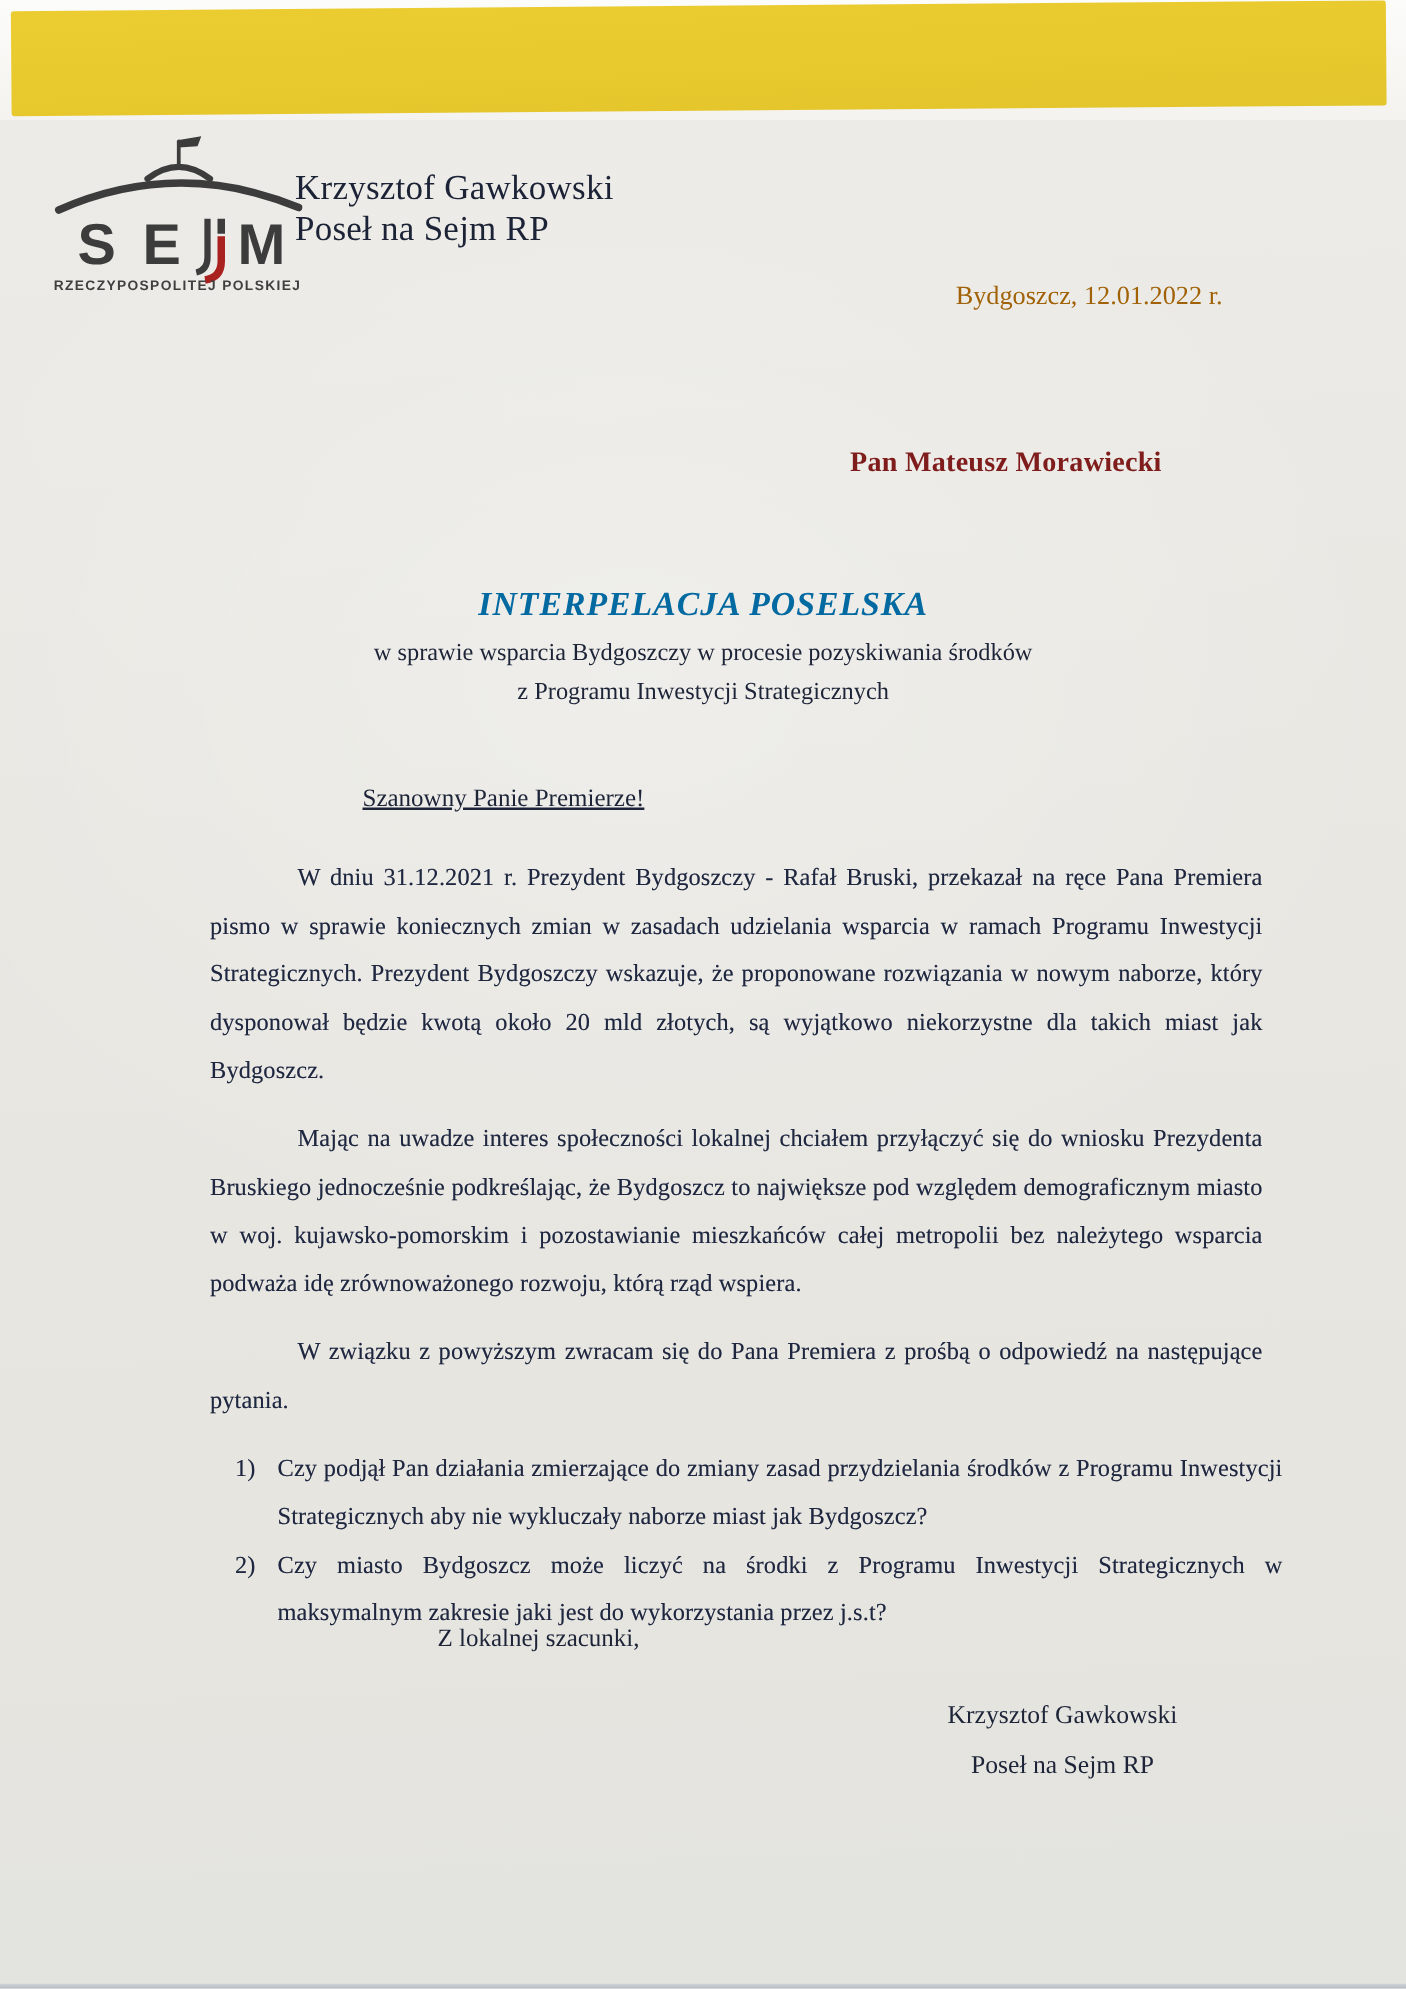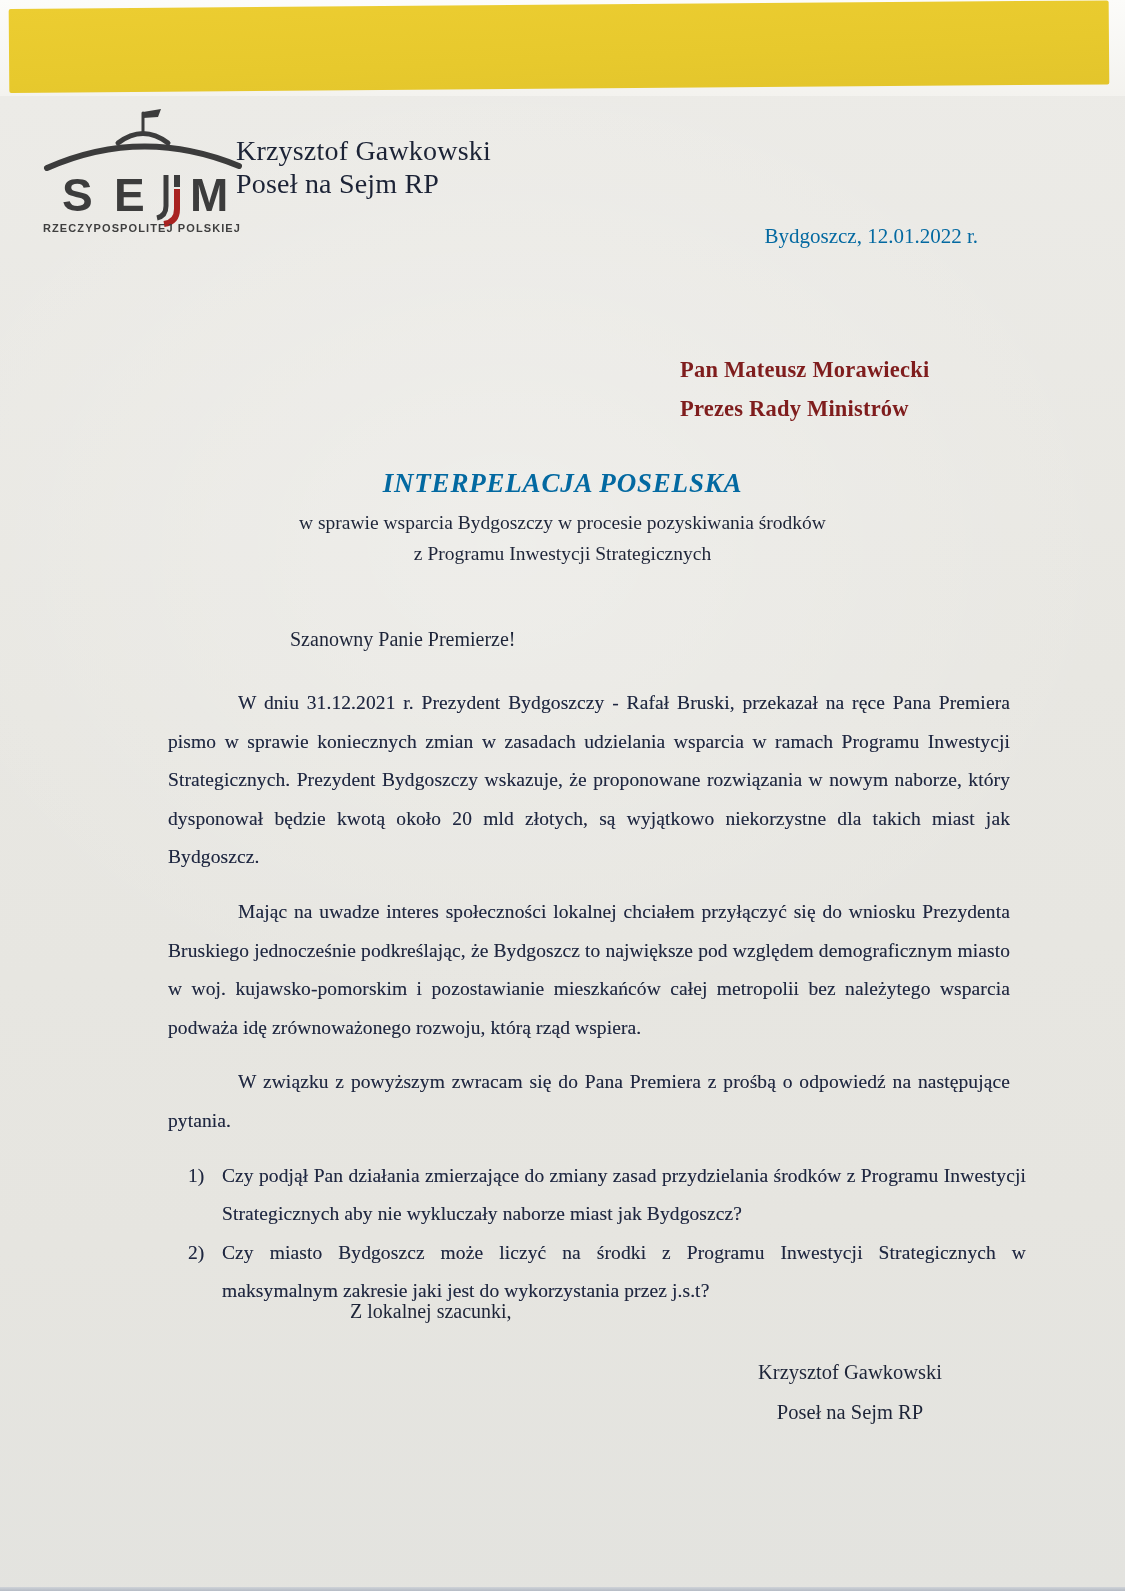--- a/index.html
+++ b/index.html
@@ -65,21 +65,21 @@
     line-height: 33px;
     letter-spacing: 0.2px;
   }
 
   .date-line {
     position: absolute;
     left: 600px; top: 224px;
     width: 378px;
     text-align: right;
     font-size: 21px;
-    color: #0369a1;
+    color: #a16207;
   }
 
   .addressee {
     position: absolute;
     left: 680px; top: 350px;
     font-weight: bold;
     font-size: 22.5px;
     line-height: 39px;
     color: #7f1d1d;
     letter-spacing: 0.2px;
@@ -104,20 +104,21 @@
     font-size: 19.5px;
     line-height: 31px;
     color: #1d2438;
   }
 
   .salutation {
     position: absolute;
     left: 290px; top: 628px;
     font-size: 20px;
     color: #1d2438;
+    text-decoration: underline;
   }
 
   .body-text {
     position: absolute;
     left: 152px; top: 668px;
     width: 874px;
     font-size: 19.5px;
     line-height: 38.6px;
     text-align: justify;
     color: #1f2740;
@@ -198,21 +199,20 @@
 
   <div class="sender">
     <div>Krzysztof Gawkowski</div>
     <div>Poseł na Sejm RP</div>
   </div>
 
   <div class="date-line">Bydgoszcz, 12.01.2022 r.</div>
 
   <div class="addressee">
     <div>Pan Mateusz Morawiecki</div>
-    <div>Prezes Rady Ministrów</div>
   </div>
 
   <div class="title">INTERPELACJA POSELSKA</div>
   <div class="subject">
     <div>w sprawie wsparcia Bydgoszczy w procesie pozyskiwania środków</div>
     <div>z Programu Inwestycji Strategicznych</div>
   </div>
 
   <div class="salutation">Szanowny Panie Premierze!</div>
 

